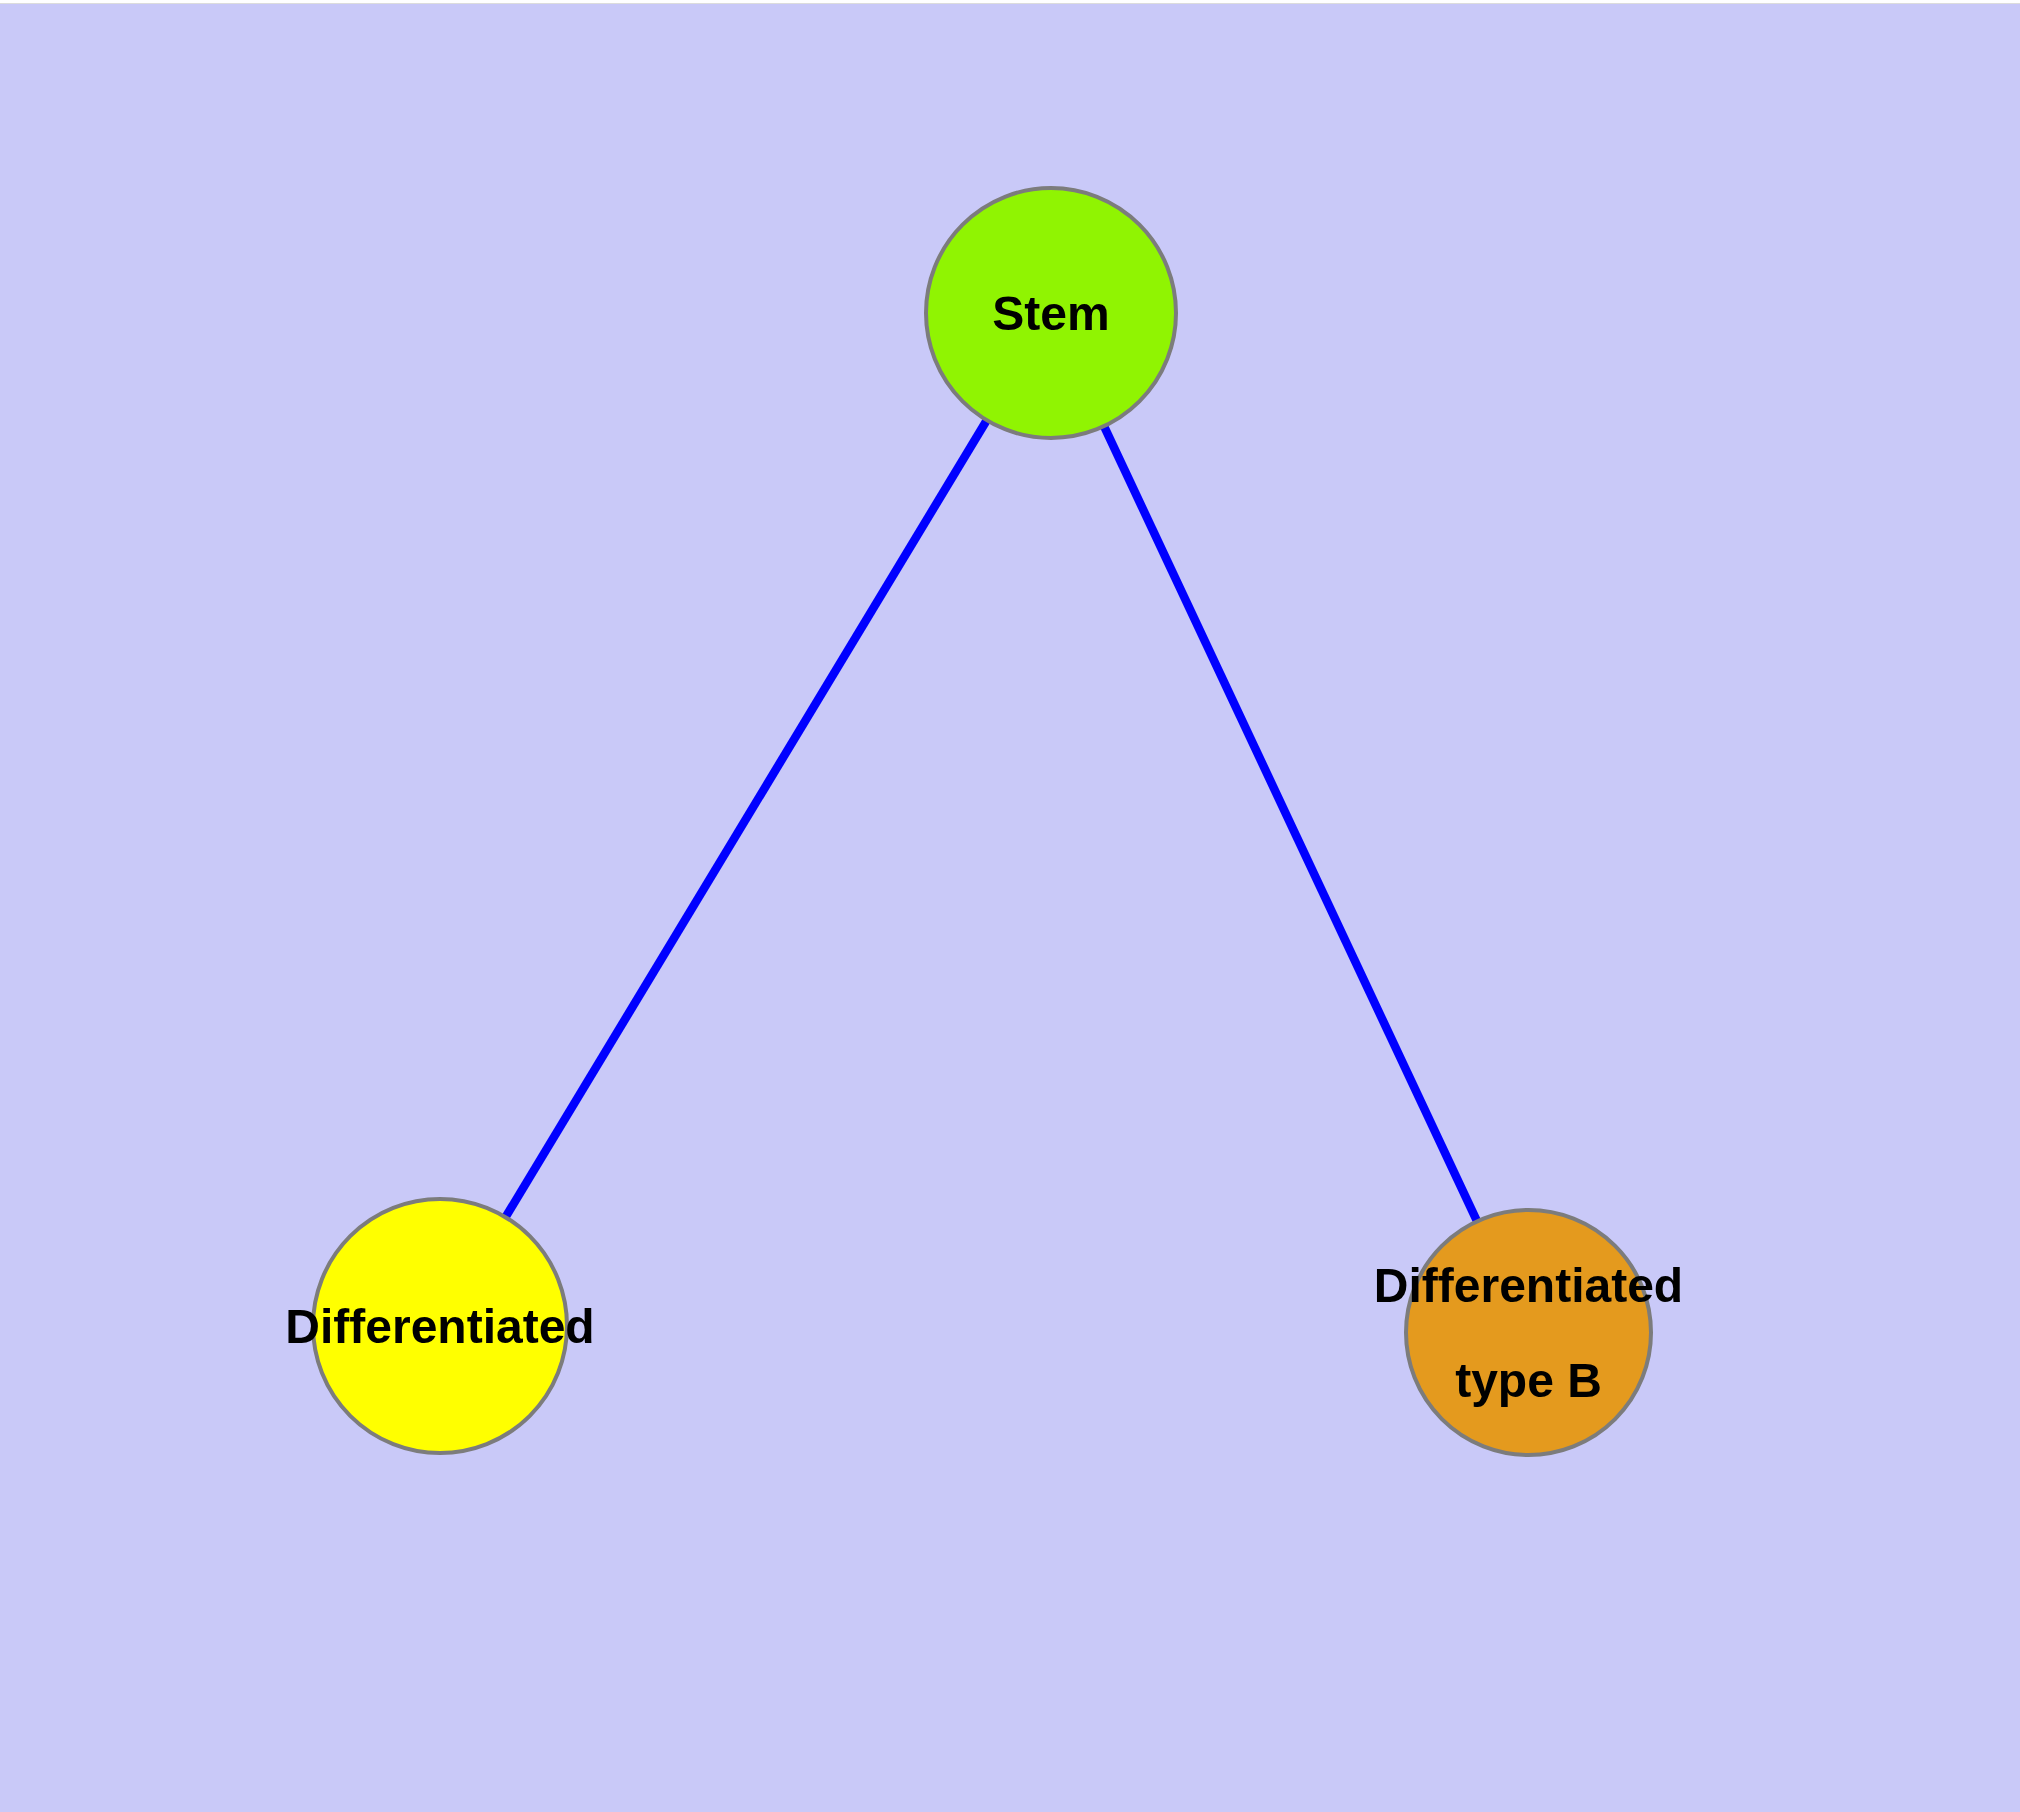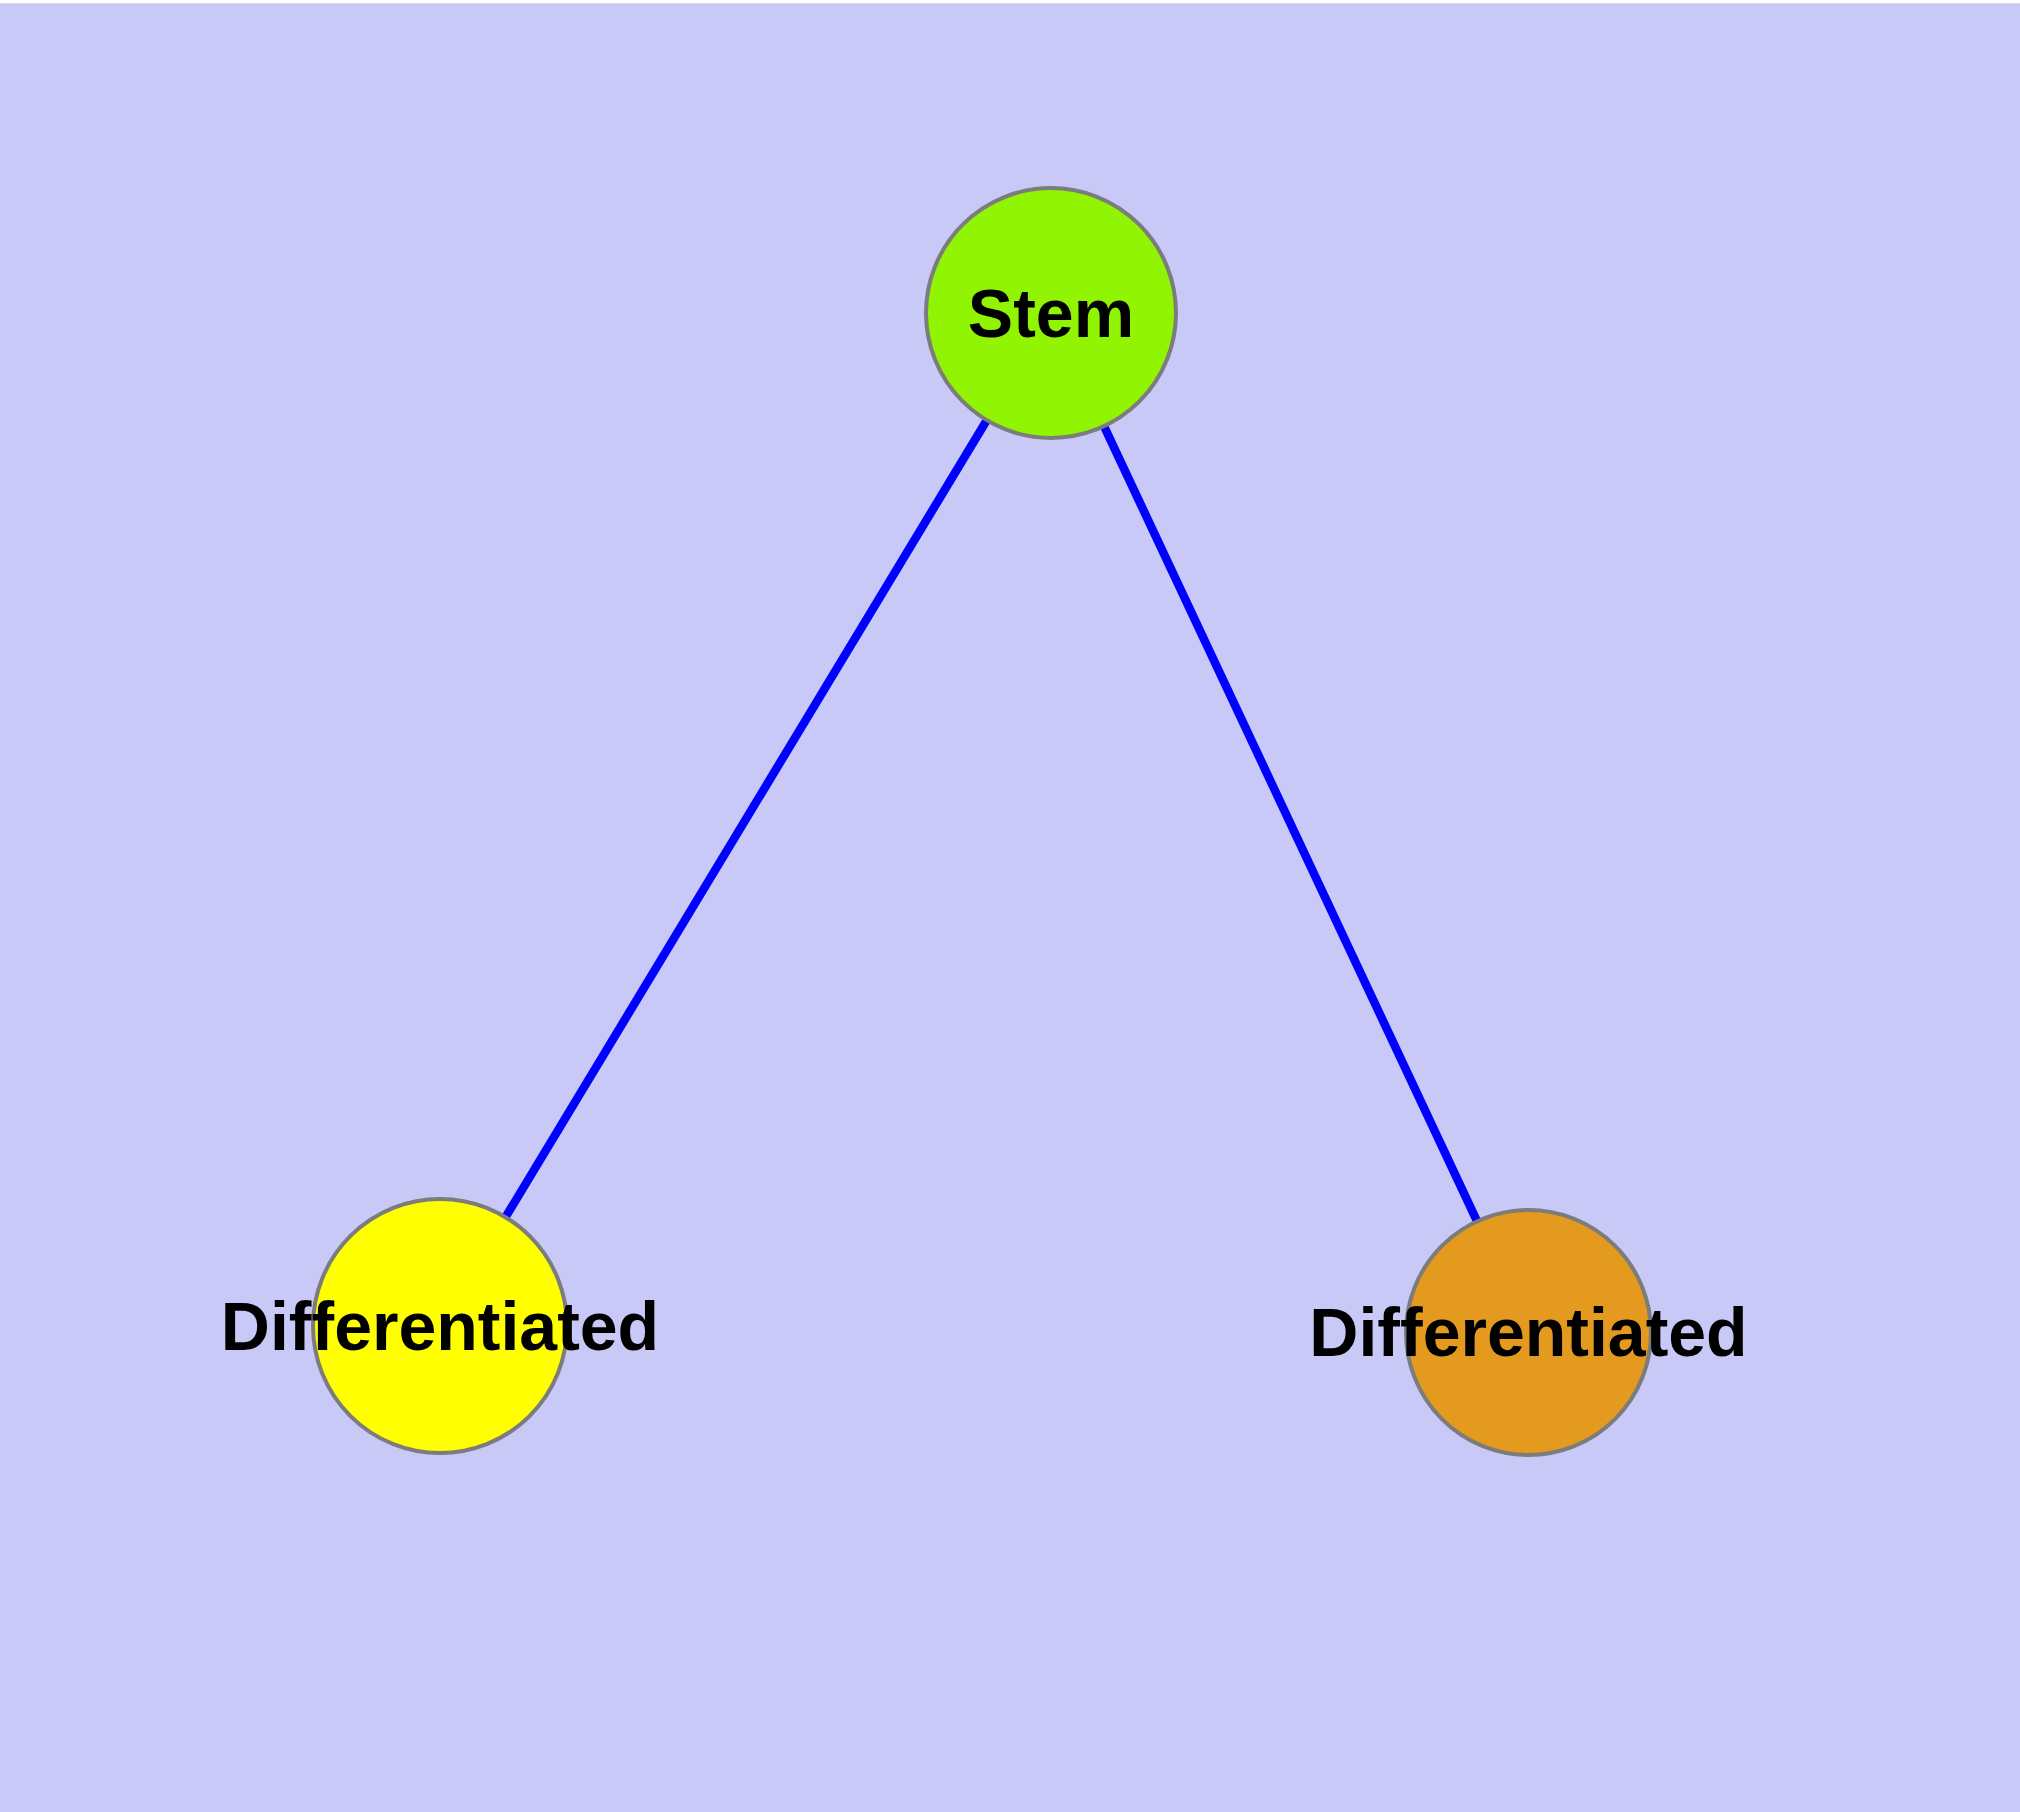--- a/index.html
+++ b/index.html
@@ -37,21 +37,21 @@
     display: flex;
     align-items: center;
     justify-content: center;
     z-index: 2;
   }
   .label {
     position: relative;
     text-align: center;
     white-space: nowrap;
     font-weight: bold;
-    font-size: 68px;
+    font-size: 48px;
     line-height: 95px;
     color: #000000;
     z-index: 3;
   }
   .label-line {
     display: block;
   }
 </style>
 </head>
 <body>
@@ -73,16 +73,17 @@
 
   <div class="node" style="left: 311px; top: 1197px; width: 258px; height: 258px; background: rgb(255, 255, 0); border-color: rgb(124, 124, 124);">
     <div class="label">
       <span class="label-line">Differentiated</span>
     </div>
   </div>
 
   <div class="node" style="left: 1404px; top: 1208px; width: 249px; height: 249px; background: rgb(228, 154, 30); border-color: rgb(124, 124, 124);">
     <div class="label">
       <span class="label-line">Differentiated</span>
+      <span class="label-line">type B</span>
     </div>
   </div>
 </div>
 
 
 </body></html>

